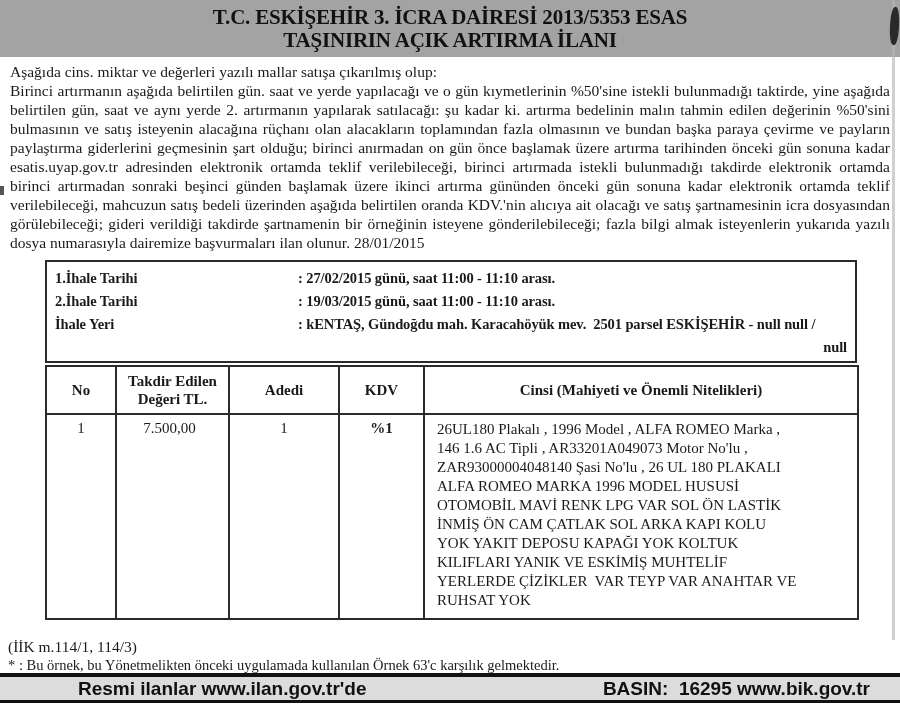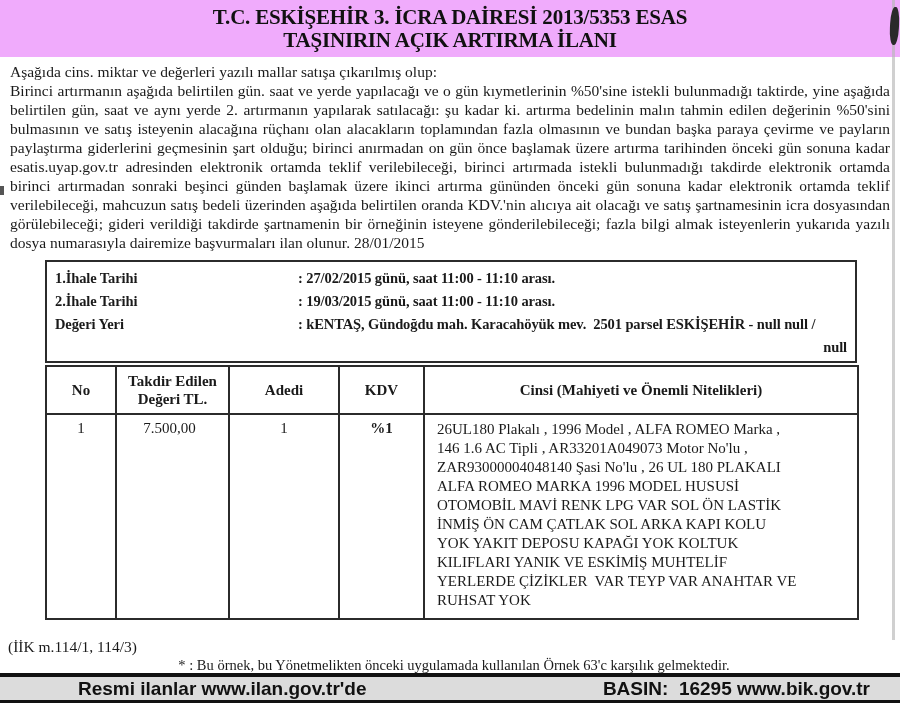--- a/index.html
+++ b/index.html
@@ -6,21 +6,21 @@
   body {
     width: 900px; height: 704px;
     position: relative;
     overflow: hidden;
     background: #ffffff;
     color: #1a1a1a;
     font-family: "Liberation Serif", serif;
   }
   .masthead {
     height: 57px;
-    background: #f0abfc;
+    background: #a3a3a3;
     text-align: center;
     padding-top: 6px;
     box-sizing: border-box;
   }
   .title-line {
     font-weight: bold;
     font-size: 21px;
     line-height: 23px;
     letter-spacing: -0.2px;
     color: #111;
@@ -62,21 +62,21 @@
   .cell-no  { text-align: center; }
   .cell-val { text-align: center; padding-right: 12px !important; }
   .cell-qty { text-align: center; }
   .cell-vat { text-align: center; font-weight: bold; }
   .cell-desc {
     white-space: pre-wrap;
     line-height: 19px;
     padding: 5px 6px 8px 12px !important;
   }
   .law-ref { margin: 18px 0 0 8px; font-size: 15.5px; }
-  .note    { margin: 1px 0 0 8px;  font-size: 14.5px; text-align: center; }
+  .note    { margin: 1px 0 0 8px;  font-size: 14.5px; }
   .footer {
     position: absolute;
     left: 0; right: 0; bottom: 1px;
     height: 23px;
     background: #dcdcdc;
     border-top: 4px solid #111;
     border-bottom: 3px solid #111;
     display: flex;
     align-items: center;
     justify-content: space-between;
@@ -126,21 +126,21 @@
   </section>
 
   <section class="auction-box">
     <div class="auction-row">
       <span class="auction-label">1.İhale Tarihi</span><span class="auction-value">: 27/02/2015 günü, saat 11:00 - 11:10 arası.</span>
     </div>
     <div class="auction-row">
       <span class="auction-label">2.İhale Tarihi</span><span class="auction-value">: 19/03/2015 günü, saat 11:00 - 11:10 arası.</span>
     </div>
     <div class="auction-row">
-      <span class="auction-label">Değeri Yeri</span><span class="auction-value">: kENTAŞ, Gündoğdu mah. Karacahöyük mev.  2501 parsel ESKİŞEHİR - null null /</span>
+      <span class="auction-label">İhale Yeri</span><span class="auction-value">: kENTAŞ, Gündoğdu mah. Karacahöyük mev.  2501 parsel ESKİŞEHİR - null null /</span>
     </div>
     <div class="auction-overflow">null</div>
   </section>
 
   <table class="goods">
     <colgroup>
       <col style="width:70px">
       <col style="width:113px">
       <col style="width:110px">
       <col style="width:85px">

